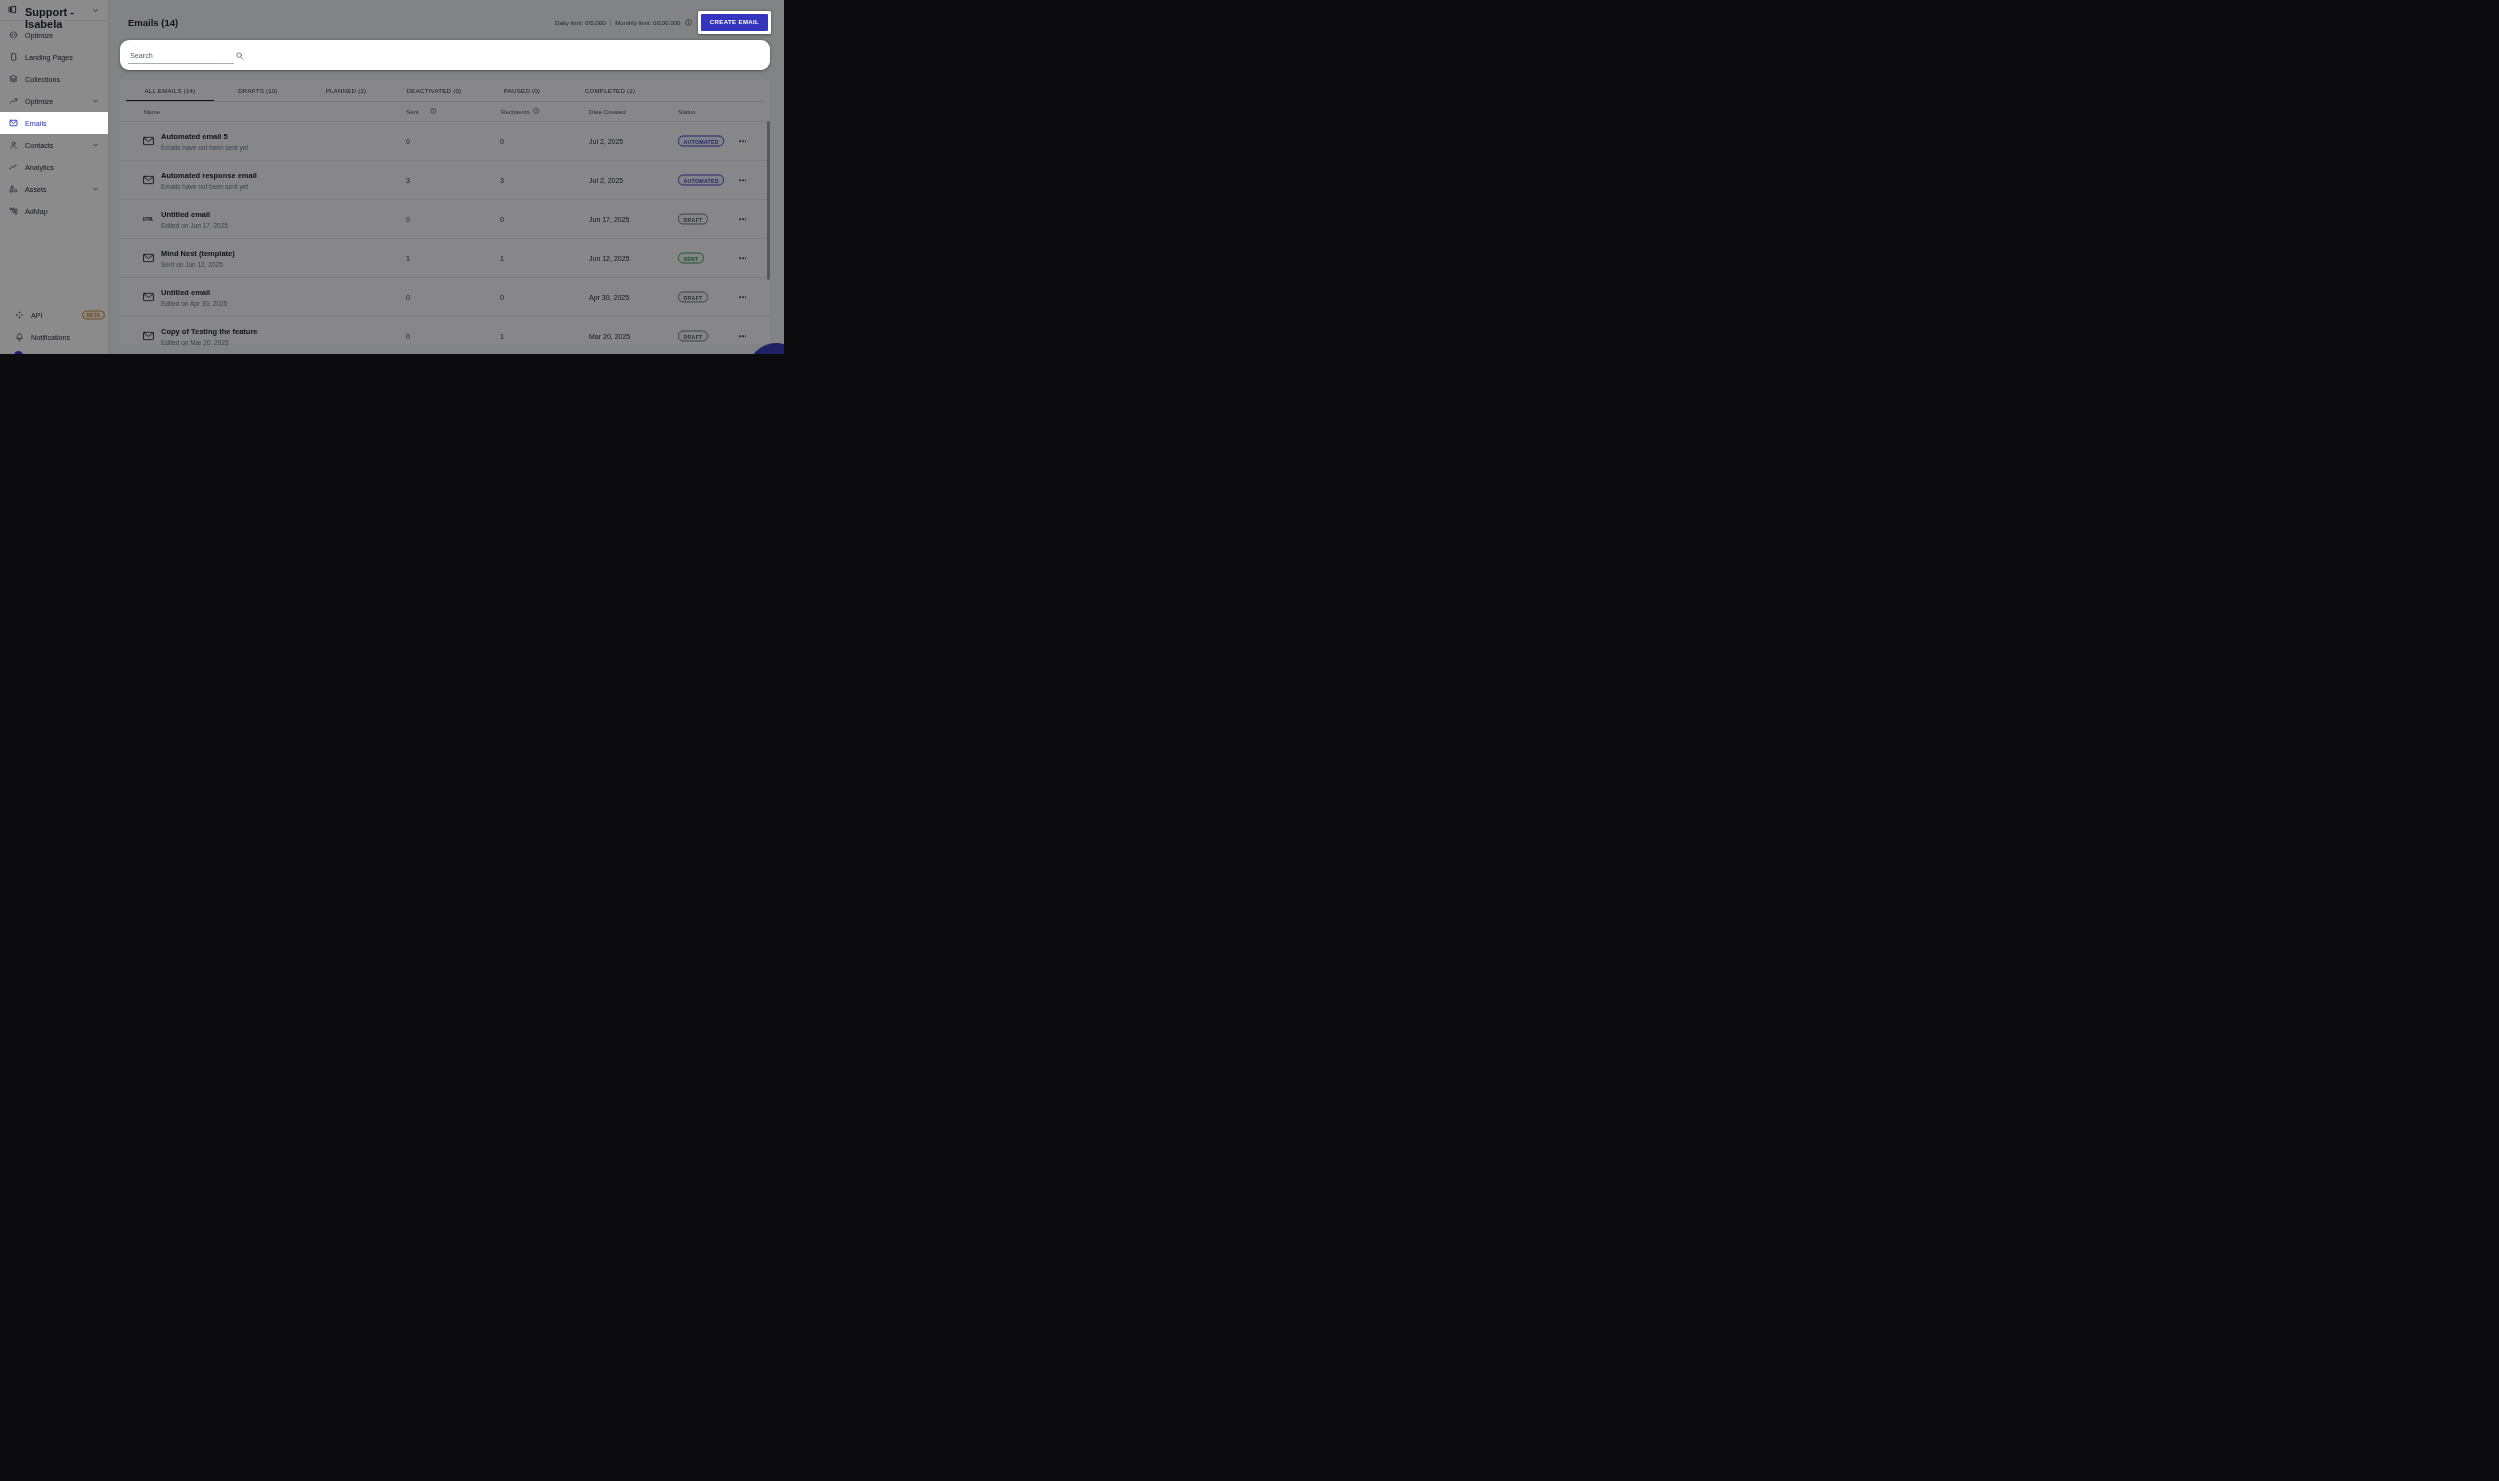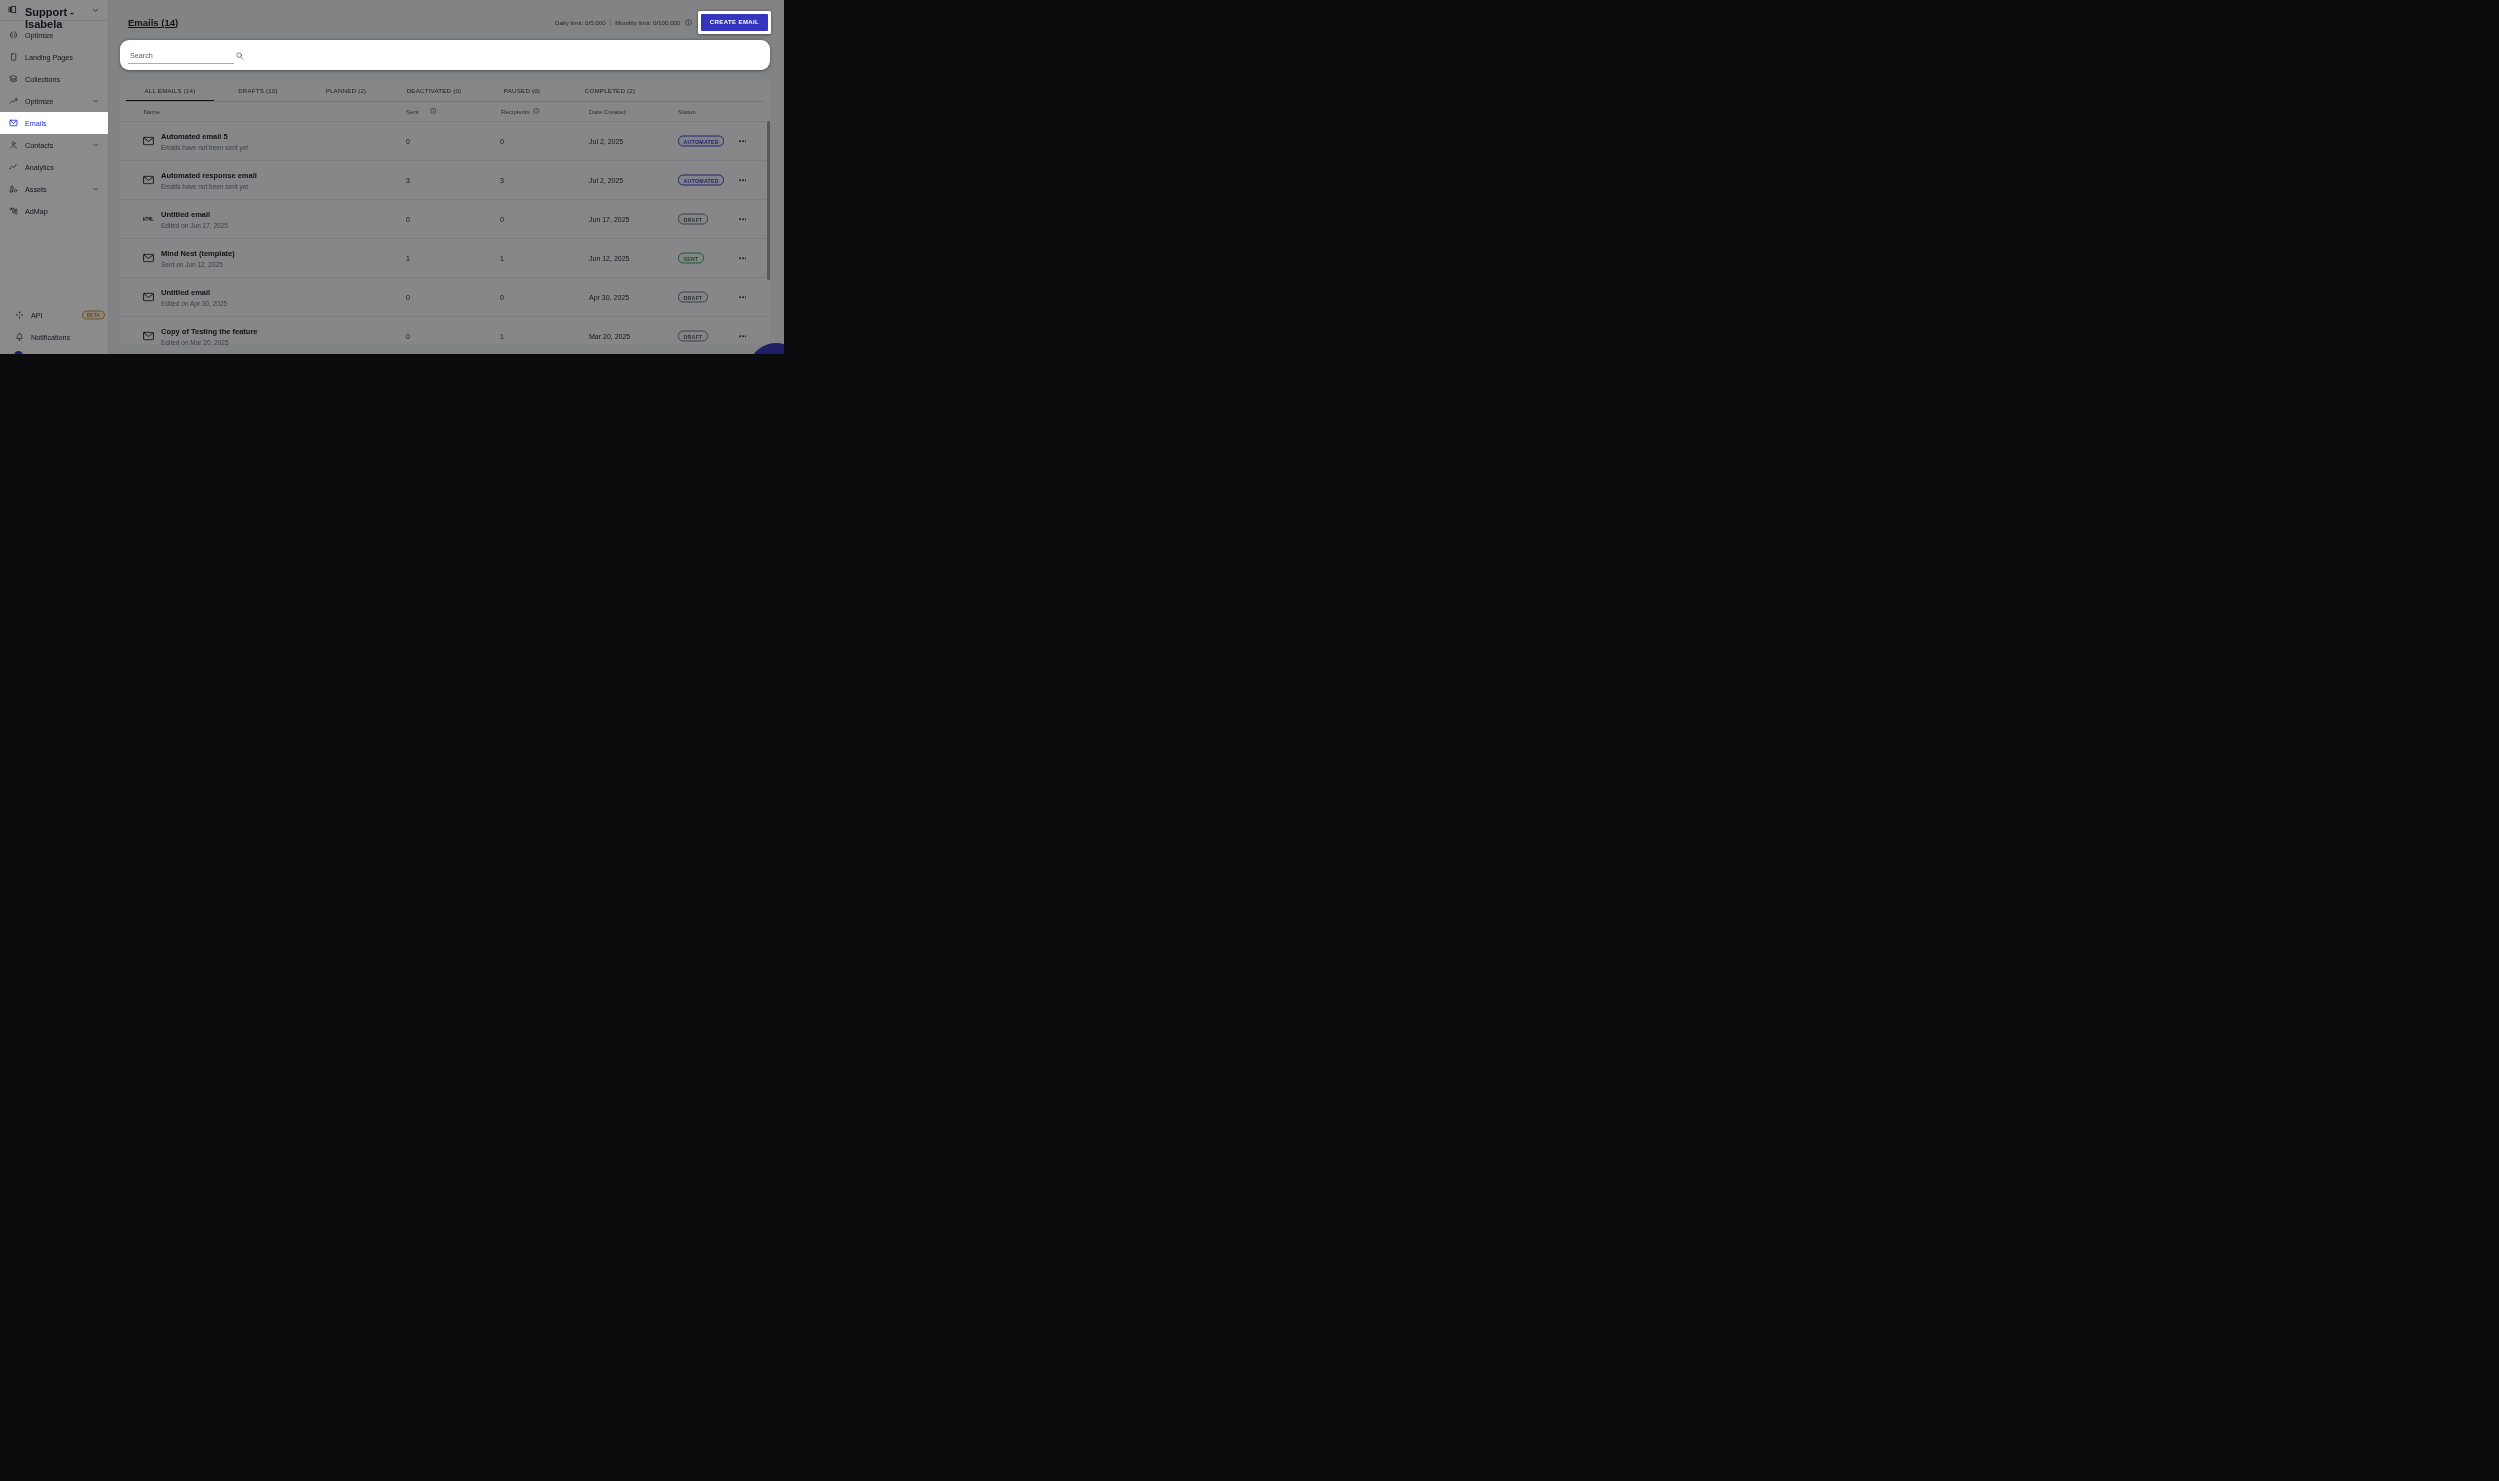--- a/index.html
+++ b/index.html
@@ -22,21 +22,21 @@
                       font-size:7.2px;color:#20262f;white-space:nowrap;}
   .side-item .s-chev{position:absolute;right:10px;top:50%;transform:translateY(-50%);color:#3a414d;}
   .side-item.active{background:#ffffff;z-index:60;box-shadow:0 0 0 0.5px rgba(0,0,0,.02);}
   .side-item.active .s-icon,.side-item.active .s-label{color:#232bc8;}
   .side-bottom{position:absolute;left:6px;top:304px;width:108px;}
   .beta-badge{position:absolute;right:9.5px;top:50%;transform:translateY(-50%);
               font-size:4.7px;font-weight:700;letter-spacing:0.2px;color:#bf8013;
               border:0.7px solid #cf8e26;border-radius:5px;padding:1px 3.5px;background:#fdf6e7;}
   .corner-dot{position:absolute;left:14px;top:351px;width:9px;height:9px;border-radius:50%;background:#2b33c9;}
   
-  .page-title{position:absolute;left:128px;top:16.5px;font-size:9.5px;font-weight:700;color:#161b22;text-decoration:underline;}
+  .page-title{position:absolute;left:128px;top:16.5px;font-size:9.5px;font-weight:700;color:#161b22;}
   .limits{position:absolute;right:92px;top:18.5px;display:flex;align-items:center;gap:4.5px;
           font-size:6.2px;color:#3c434b;}
   .limits .sep{width:0.5px;height:7.5px;background:#c3c7cc;}
   .limits .i-ico{display:inline-flex;color:#3c434b;}
   .create-frame{position:absolute;left:698px;top:10.5px;width:73px;height:23.5px;background:#ffffff;
                 border-radius:1.5px;z-index:60;box-shadow:0 0.5px 3px rgba(0,0,0,.4);}
   .create-btn{position:absolute;left:3px;top:3px;right:3px;bottom:3px;background:#3534be;border:none;
               border-radius:1px;color:#ffffff;font-family:inherit;font-size:6px;font-weight:700;
               letter-spacing:0.4px;cursor:pointer;}
   

